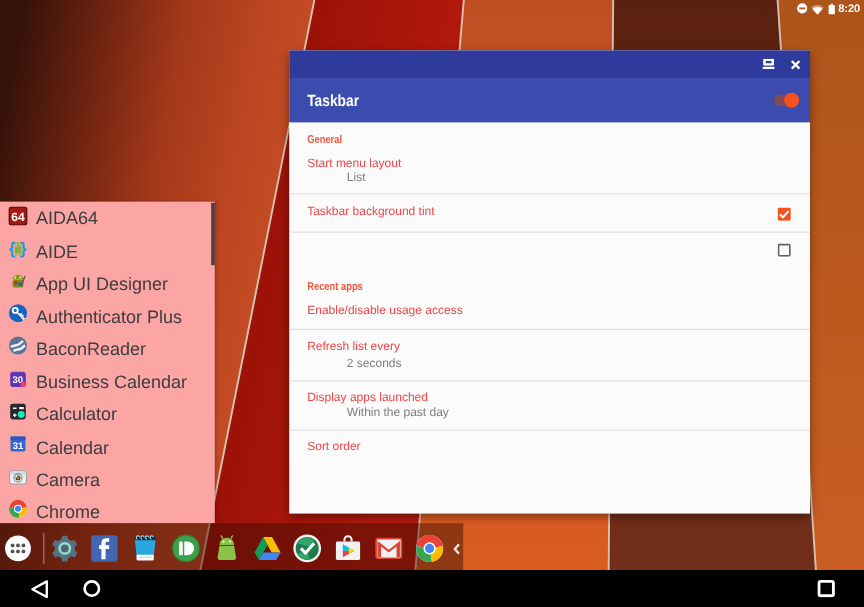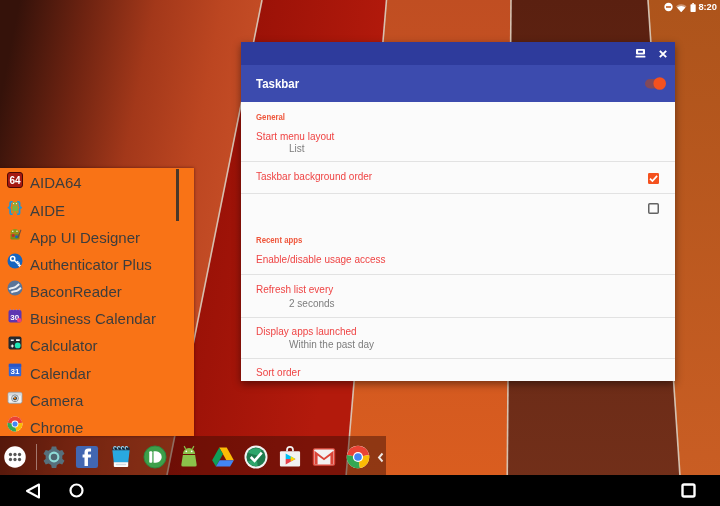--- a/index.html
+++ b/index.html
@@ -2,31 +2,31 @@
 <html><head>
 <meta charset="utf-8">
 <style>
   html,body{margin:0;padding:0;}
   body{width:720px;height:506px;position:relative;overflow:hidden;
        font-family:"Liberation Sans",sans-serif;background:#000;}
   #wall{position:absolute;left:0;top:0;}
   
   .sb{position:absolute;color:#fff;}
   
-  #dlg{position:absolute;left:241px;top:42px;width:434px;height:339px;
+  #dlg{position:absolute;left:241px;top:42px;width:434px;height:386px;
        background:#fbfbfb;box-shadow:0 3px 8px rgba(0,0,0,.45);}
   #dlgbar{position:absolute;left:0;top:0;width:434px;height:23px;background:#2e3b9c;}
   #dlghdr{position:absolute;left:0;top:23px;width:434px;height:37px;background:#3c4bae;}
   #dlghdr .t{position:absolute;left:15px;top:10.5px;font-size:13.5px;font-weight:700;color:#fff;transform:scaleX(.85);transform-origin:0 0;}
   .row{position:absolute;left:15px;color:#ef4444;font-size:10px;}
   .sub{position:absolute;left:24px;color:#7d7d7d;font-size:10px;margin-left:24px;}
   .sect{position:absolute;left:14.5px;color:#ef563b;font-size:9.5px;font-weight:700;transform:scaleX(.82);transform-origin:0 0;}
   .div{position:absolute;left:0;width:434px;height:1px;background:#e2e2e2;}
   
-  #panel{position:absolute;left:0;top:168.3px;width:194px;height:267.7px;background:#f97316;
+  #panel{position:absolute;left:0;top:168.3px;width:179px;height:267.7px;background:#fca5a5;
          box-shadow:0 0 3px rgba(40,5,5,.55);}
   .app{position:absolute;left:30px;font-size:15px;color:#3d3d3d;}
   .aicon{position:absolute;left:7px;width:16px;height:16px;}
   #scroll{position:absolute;left:175.8px;top:1.2px;width:3.2px;height:52px;background:rgba(45,45,45,.85);}
   
   #tbar{position:absolute;left:0;top:436px;width:386px;height:39px;background:rgba(55,10,4,.45);}
   .ticon{position:absolute;top:444.5px;width:24px;height:24px;}
   
   #nav{position:absolute;left:0;top:475px;width:720px;height:31px;background:#000;}
 </style>
@@ -94,21 +94,21 @@
     <span class="t">Taskbar</span>
     <svg style="position:absolute;left:403px;top:11px;" width="22" height="15" viewBox="0 0 22 15">
       <rect x="1" y="3" width="17" height="9.5" rx="4.75" fill="#82495a"></rect>
       <circle cx="15.7" cy="7.5" r="6.3" fill="#f4511e"></circle>
     </svg>
   </div>
   <div class="sect" style="top:69px;">General</div>
   <div class="row" style="top:89px;">Start menu layout</div>
   <div class="sub" style="top:101px;">List</div>
   <div class="div" style="top:118.5px;"></div>
-  <div class="row" style="top:129px;">Taskbar background order</div>
+  <div class="row" style="top:129px;">Taskbar background tint</div>
   <svg style="position:absolute;left:406.5px;top:131.3px;" width="11" height="11" viewBox="0 0 11 11">
     <rect x="0" y="0" width="11" height="11" rx="1.2" fill="#f4511e"></rect>
     <path d="M2 5.7 L4.4 8.1 L9.1 2.9" stroke="#fff" stroke-width="1.7" fill="none"></path>
   </svg>
   <div class="div" style="top:151.2px;"></div>
   <svg style="position:absolute;left:406.5px;top:161.3px;" width="11" height="11" viewBox="0 0 11 11">
     <rect x="0.75" y="0.75" width="9.5" height="9.5" rx="1" fill="none" stroke="#636363" stroke-width="1.5"></rect>
   </svg>
   <div class="sect" style="top:192px;">Recent apps</div>
   <div class="row" style="top:212px;">Enable/disable usage access</div>

